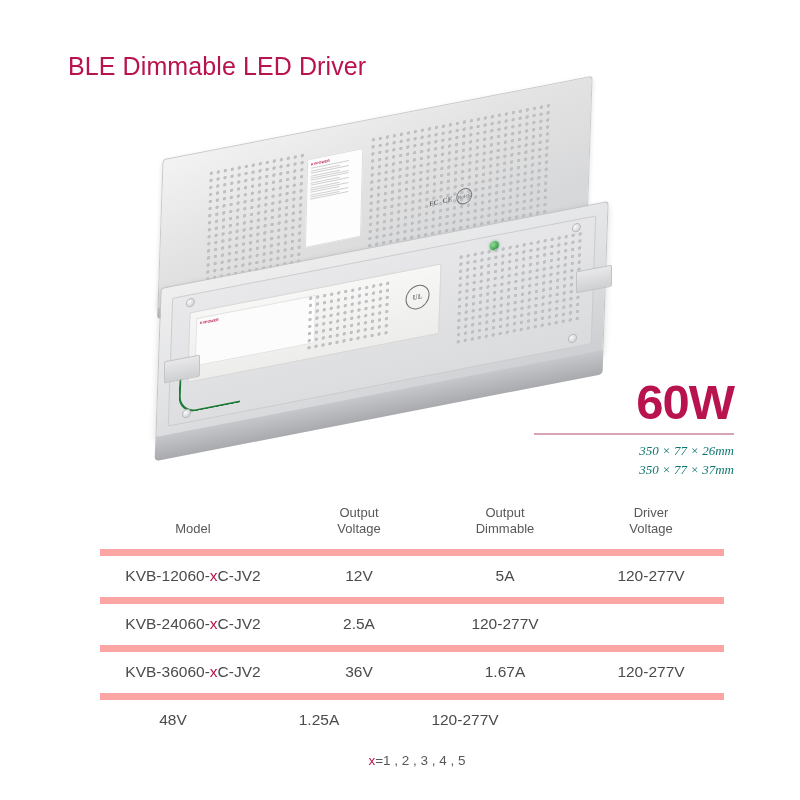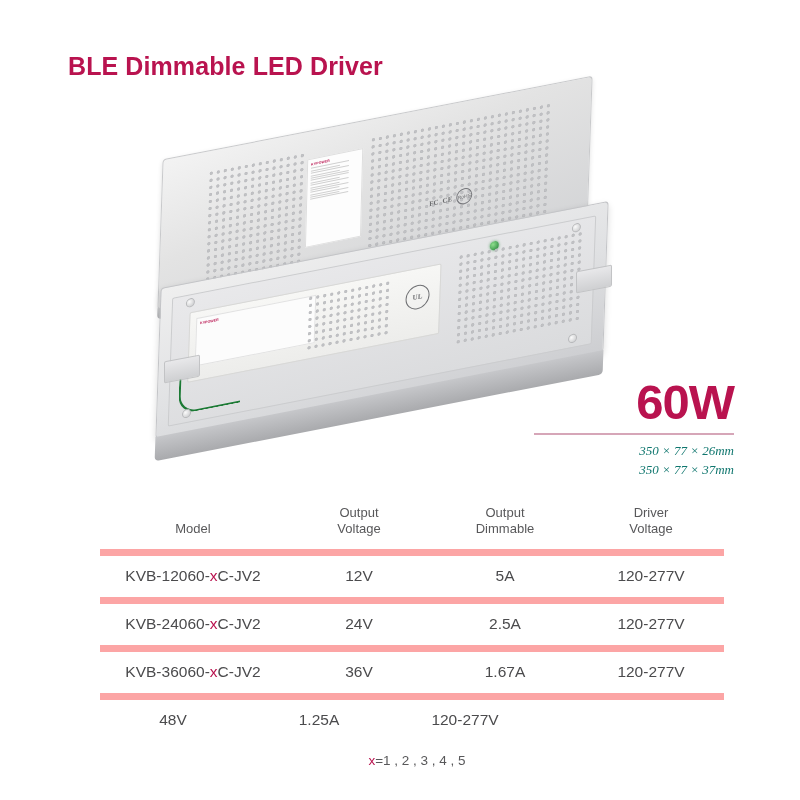--- a/index.html
+++ b/index.html
@@ -14,21 +14,21 @@
     position: relative;
     overflow: hidden;
   }
 
   
   .title {
     position: absolute;
     left: 68px;
     top: 52px;
     font-size: 25px;
-    font-weight: bold;
+    font-weight: normal;
     color: #b9134f;
     letter-spacing: 0.1px;
   }
 
   
   .product-area {
     position: absolute;
     left: 140px;
     top: 110px;
     width: 520px;
@@ -1504,21 +1504,20 @@
 
   <div class="trow">
     <div class="td col-model model-cell"><span>KVB-12060-</span><span class="x">x</span><span>C-JV2</span></div>
     <div class="td col-ov">12V</div>
     <div class="td col-oc">5A</div>
     <div class="td col-iv">120-277V</div>
   </div>
 
   <div class="trow">
     <div class="td col-model model-cell"><span>KVB-24060-</span><span class="x">x</span><span>C-JV2</span></div>
-    <div class="td col-ov">24V</div>
     <div class="td col-oc">2.5A</div>
     <div class="td col-iv">120-277V</div>
   </div>
 
   <div class="trow">
     <div class="td col-model model-cell"><span>KVB-36060-</span><span class="x">x</span><span>C-JV2</span></div>
     <div class="td col-ov">36V</div>
     <div class="td col-oc">1.67A</div>
     <div class="td col-iv">120-277V</div>
   </div>

